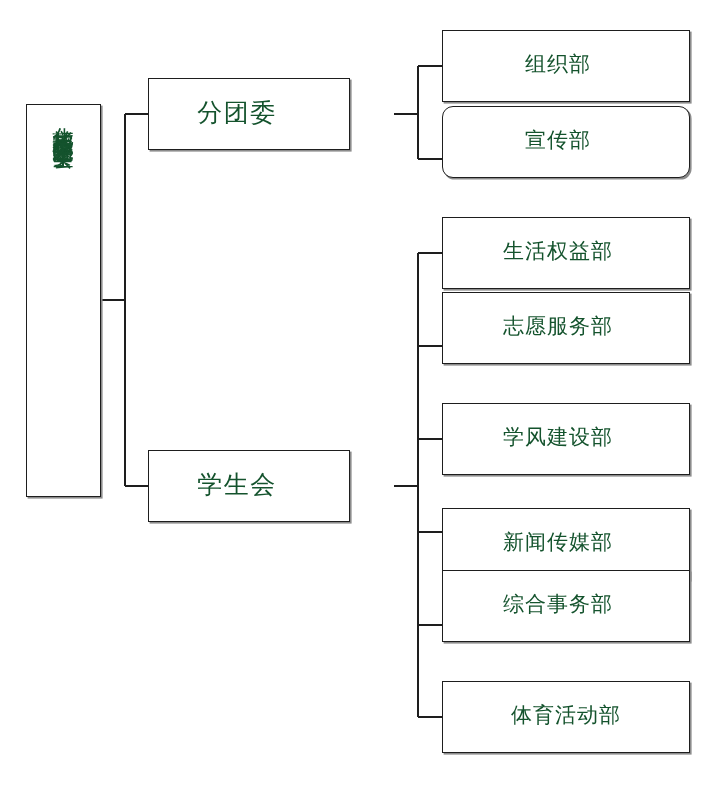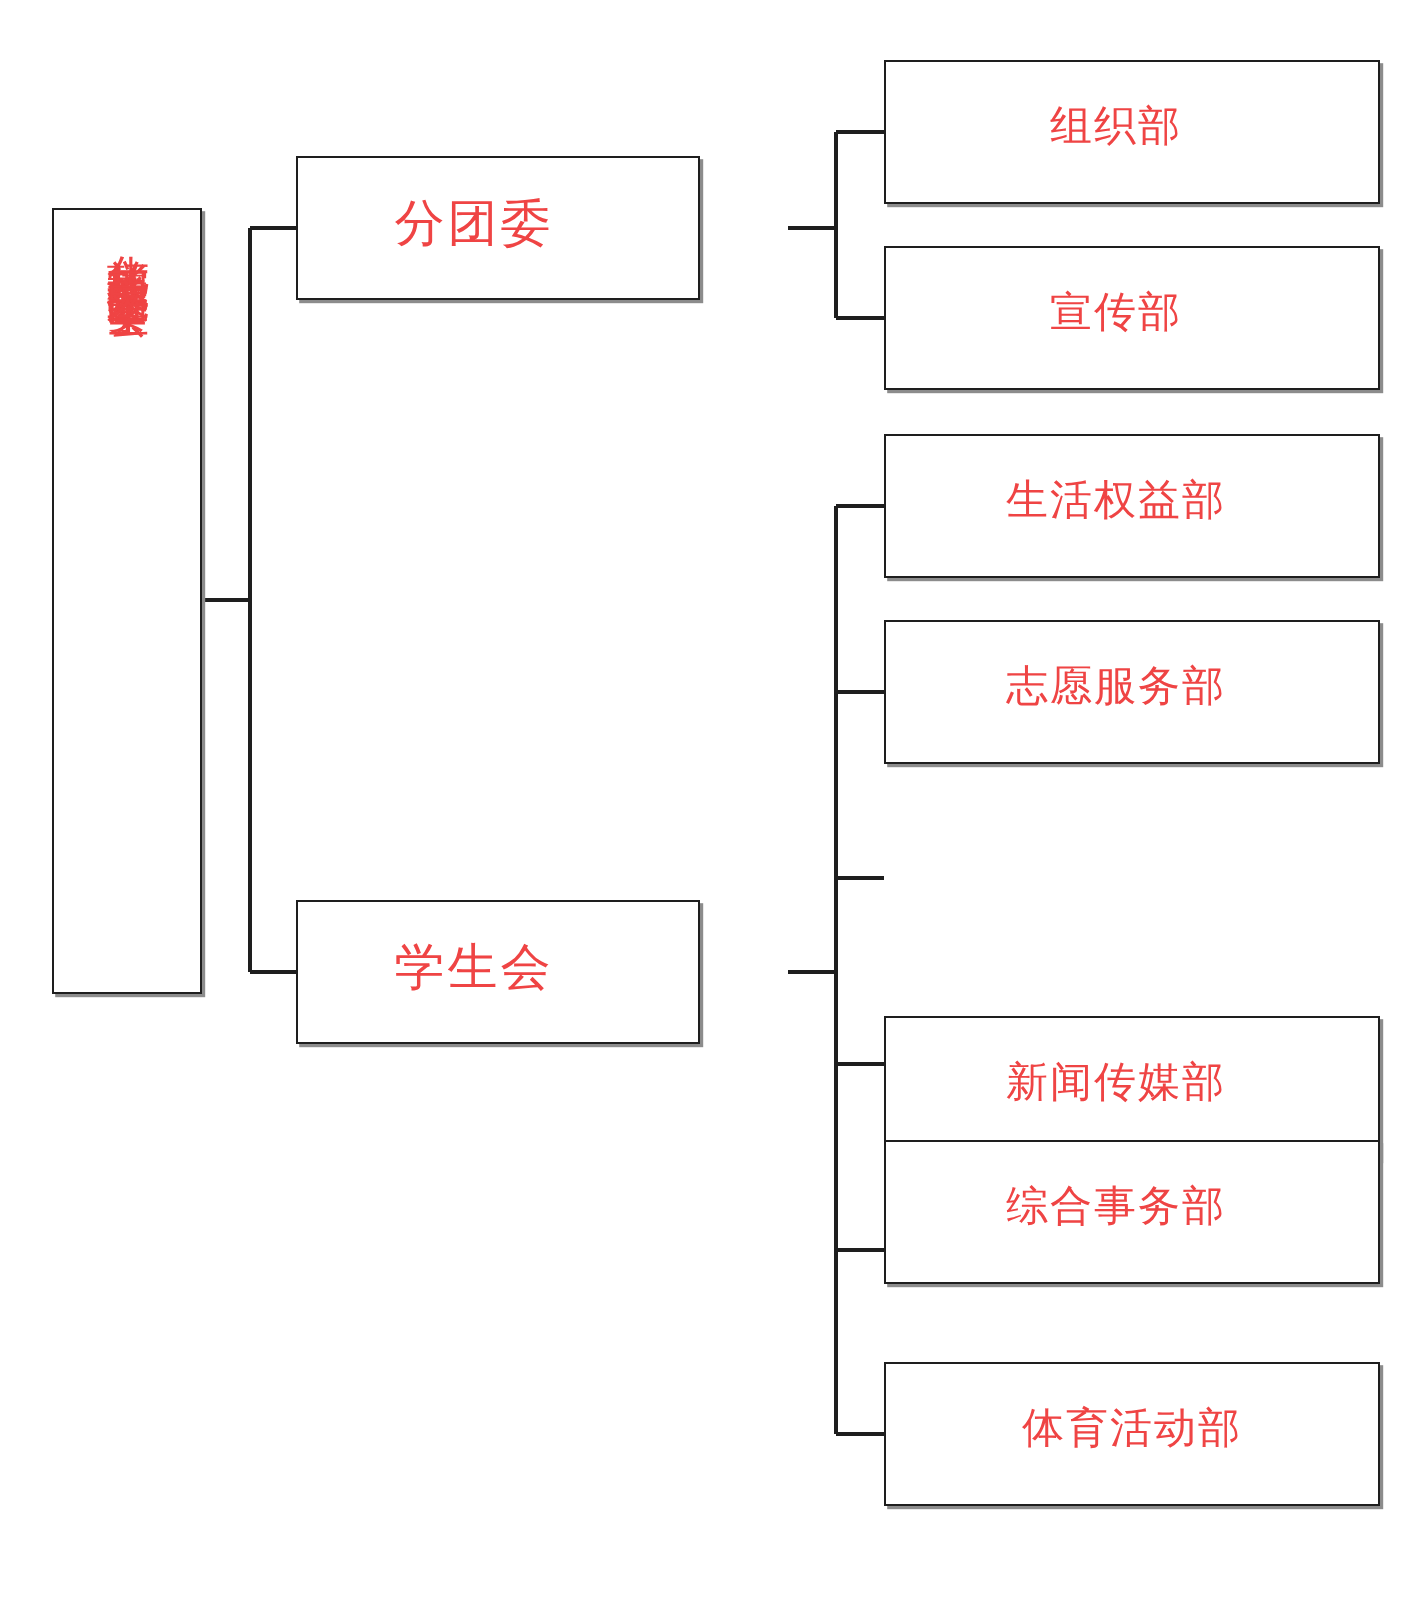--- a/index.html
+++ b/index.html
@@ -31,21 +31,21 @@
     box-sizing: border-box;
     background: #ffffff;
     border: 1.6px solid #1e1e1e;
     box-shadow: 1.6px 1.6px 0 0 #8c8c8c;
     display: flex;
     align-items: center;
     justify-content: center;
     overflow: hidden;
   }
   .node-label {
-    color: #ef4444;
+    color: #14532d;
     font-weight: 400;
     line-height: 1.05;
     white-space: nowrap;
   }
 
   
   .node-root {
     left: 26px;
     top: 104px;
     width: 75px;
@@ -130,29 +130,32 @@
     <span class="node-label">分团委</span>
   </div>
 
   <div class="node-box node-l2 node-union">
     <span class="node-label">学生会</span>
   </div>
 
   <div class="node-box node-l3" style="top:30px;">
     <span class="node-label">组织部</span>
   </div>
-  <div class="node-box node-l3" style="top:123px;">
+  <div class="node-box node-l3" style="top:106px;border-radius:11px;">
     <span class="node-label">宣传部</span>
   </div>
 
   <div class="node-box node-l3" style="top:217px;">
     <span class="node-label">生活权益部</span>
   </div>
-  <div class="node-box node-l3" style="top:310px;">
+  <div class="node-box node-l3" style="top:292px;">
     <span class="node-label">志愿服务部</span>
+  </div>
+  <div class="node-box node-l3" style="top:403px;">
+    <span class="node-label">学风建设部</span>
   </div>
   <div class="node-box node-l3" style="top:508px;">
     <span class="node-label">新闻传媒部</span>
   </div>
   <div class="node-box node-l3" style="top:570px;justify-content:center;">
     <span class="node-label">综合事务部</span>
   </div>
   <div class="node-box node-l3" style="top:681px;padding-left:16px;">
     <span class="node-label">体育活动部</span>
   </div>

